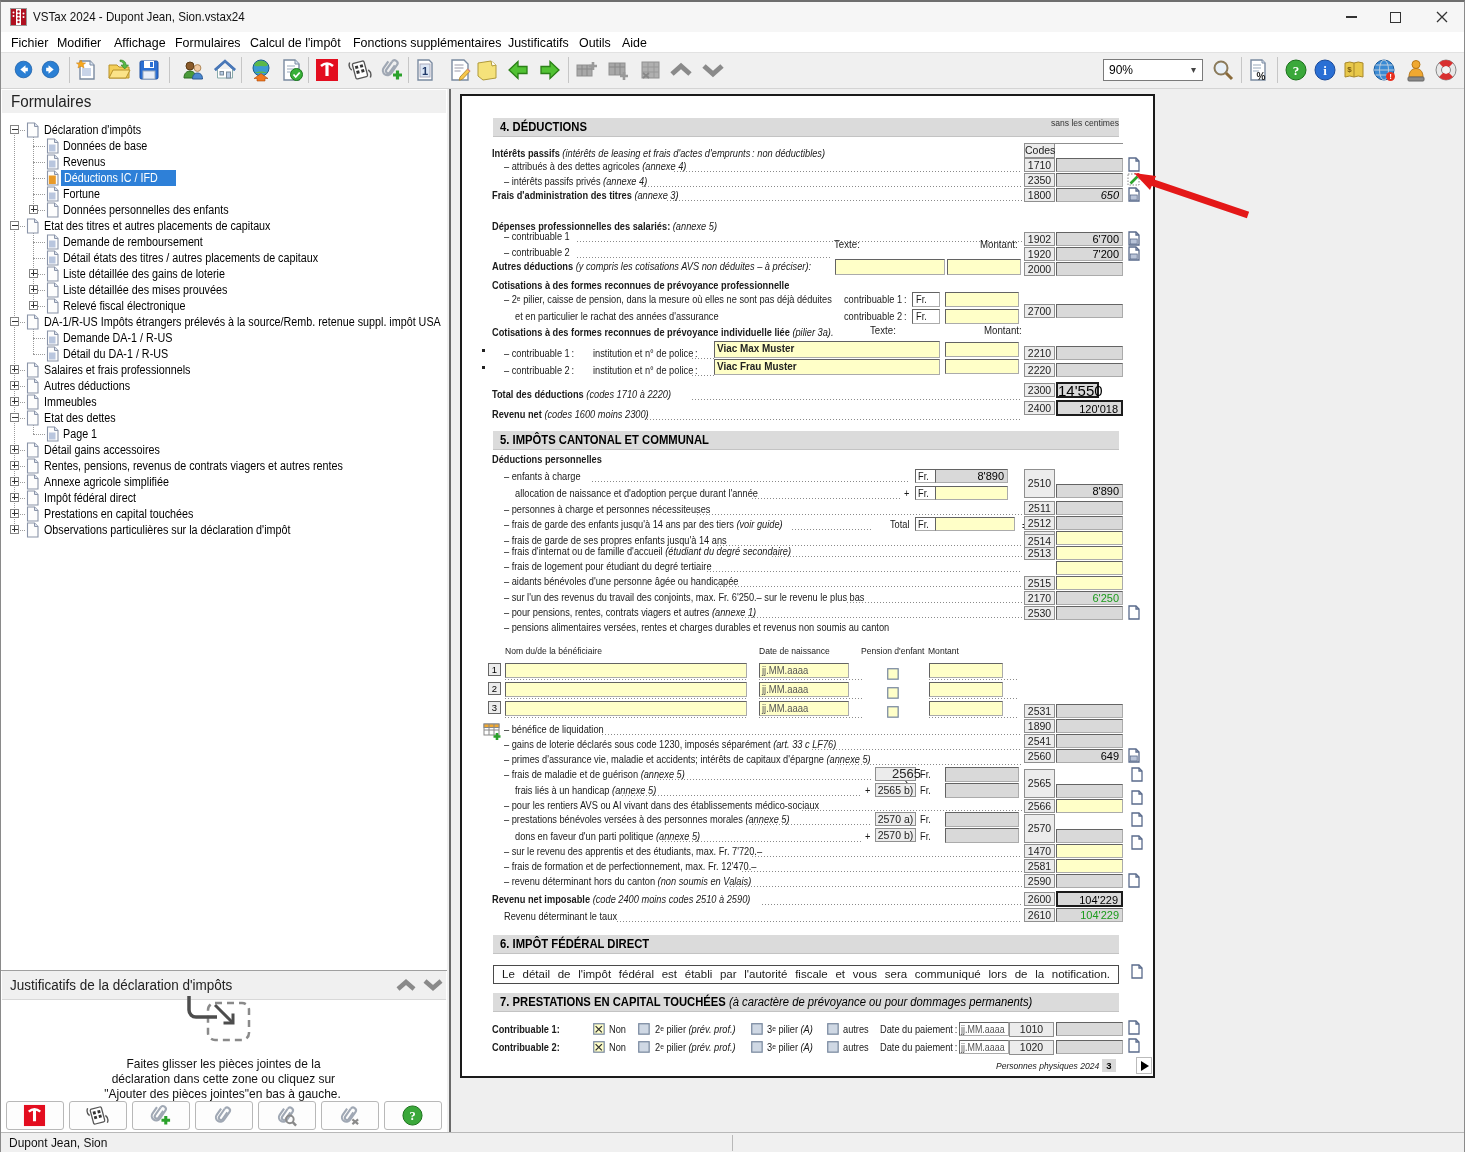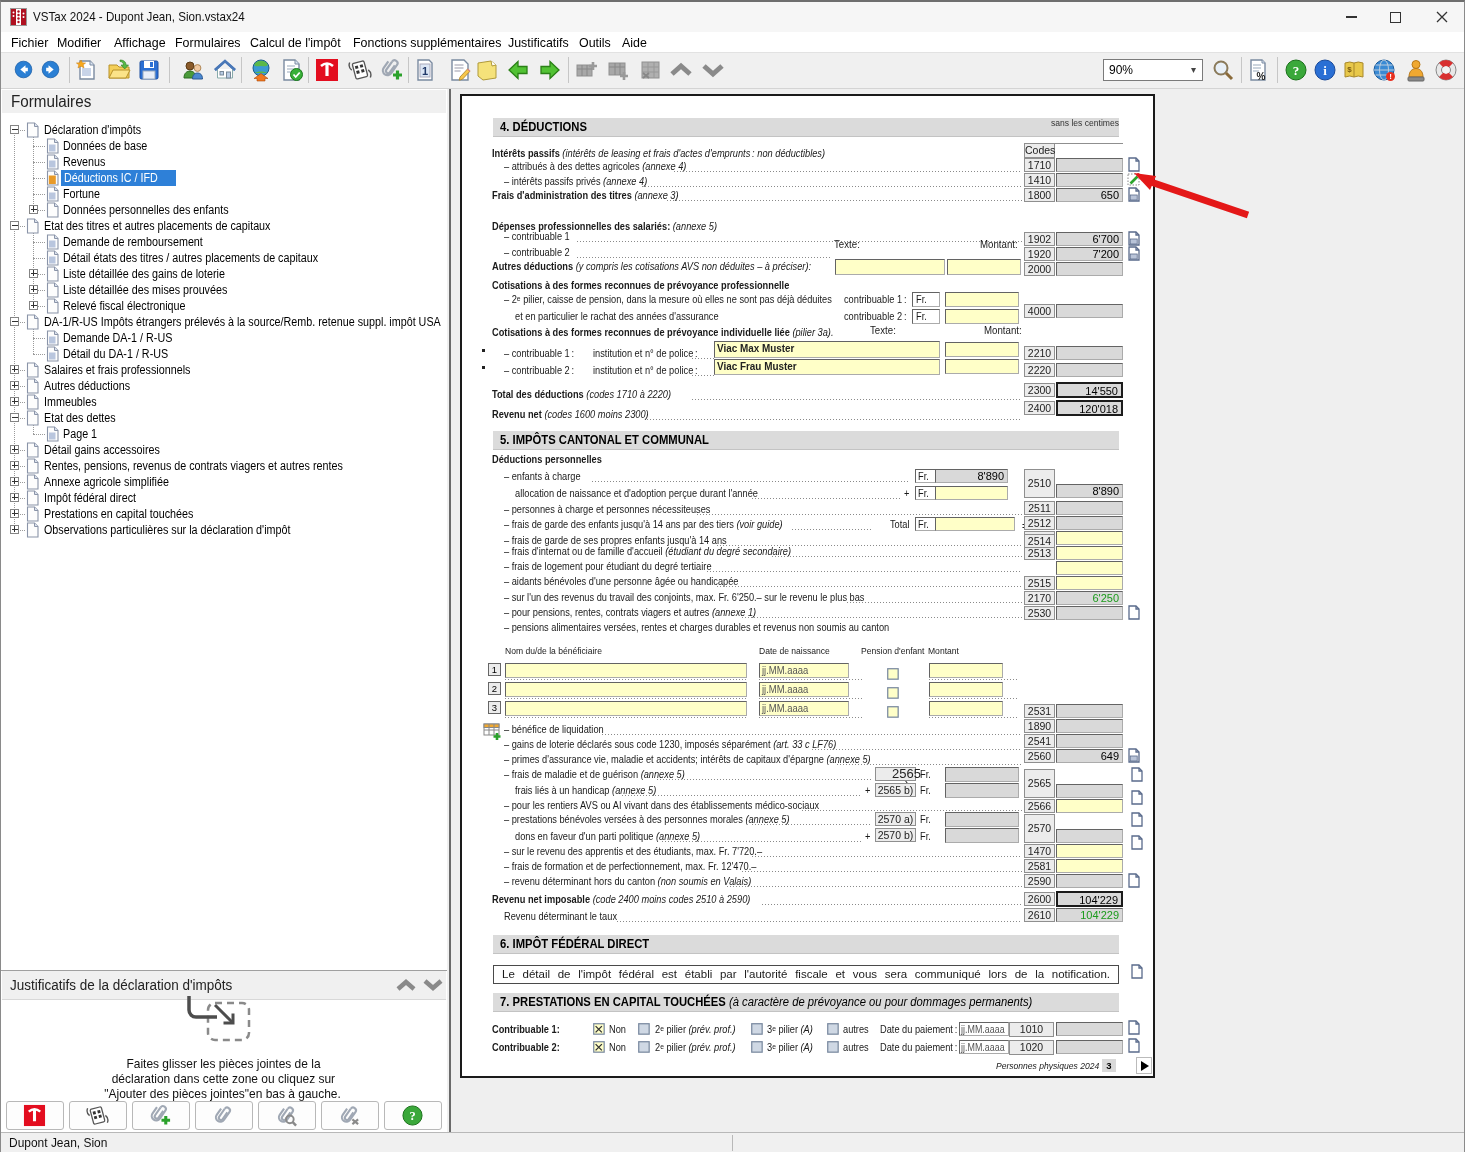--- a/index.html
+++ b/index.html
@@ -505,24 +505,24 @@
 <div style="position:absolute;left:448px;top:87px;width:2px;height:1043px;background:#6a6a6a;"></div>
 <div style="position:absolute;left:450px;top:87px;width:1013px;height:1043px;background:#efefef;"></div>
 <div style="position:absolute;left:459px;top:92px;width:695px;height:984px;background:#fff;border:2px solid #1a1a1a;box-sizing:border-box;overflow:hidden;">
 <div style="position:absolute;left:31px;top:22px;width:626px;height:18px;background:#dbdbdb;border-bottom:1px solid #c3c3c3;"></div>
 <div style="position:absolute;left:38px;top:24px;height:14px;line-height:14px;font-size:12.5px;font-weight:bold;white-space:nowrap;transform:scaleX(0.9);transform-origin:left center;">4. DÉDUCTIONS</div>
 <div style="position:absolute;left:589px;top:20px;height:14px;line-height:14px;font-size:9.5px;font-weight:normal;font-style:normal;color:#333;white-space:nowrap;transform:scaleX(0.9);transform-origin:left center;">sans les centimes</div>
 <div style="position:absolute;left:562px;top:47px;width:31px;height:15px;background:#ececec;border:1px solid #8f8f8f;box-sizing:border-box;font-size:10.5px;line-height:13px;text-align:center;color:#222;">Codes</div>
 <div style="position:absolute;left:562px;top:47px;width:99px;height:0;border-top:1px solid #8f8f8f"></div>
 <div style="position:absolute;left:562px;top:62px;width:31px;height:14px;background:#ececec;border:1px solid #8f8f8f;box-sizing:border-box;font-size:10.5px;line-height:12px;text-align:center;color:#222;">1710</div>
 <div style="position:absolute;left:594px;top:62px;width:67px;height:14px;background:#d9d9d9;border:1px solid;border-color:#636363 #ababab #ababab #636363;box-sizing:border-box;font-size:11px;line-height:12px;text-align:right;padding-right:3px;color:#000;"></div>
-<div style="position:absolute;left:562px;top:77px;width:31px;height:14px;background:#ececec;border:1px solid #8f8f8f;box-sizing:border-box;font-size:10.5px;line-height:12px;text-align:center;color:#222;">1410</div>
+<div style="position:absolute;left:562px;top:77px;width:31px;height:14px;background:#ececec;border:1px solid #8f8f8f;box-sizing:border-box;font-size:10.5px;line-height:12px;text-align:center;color:#222;">2350</div>
 <div style="position:absolute;left:594px;top:77px;width:67px;height:14px;background:#d9d9d9;border:1px solid;border-color:#636363 #ababab #ababab #636363;box-sizing:border-box;font-size:11px;line-height:12px;text-align:right;padding-right:3px;color:#000;"></div>
 <div style="position:absolute;left:562px;top:92px;width:31px;height:14px;background:#ececec;border:1px solid #8f8f8f;box-sizing:border-box;font-size:10.5px;line-height:12px;text-align:center;color:#222;">1800</div>
-<div style="position:absolute;left:594px;top:92px;width:67px;height:14px;background:#d9d9d9;border:1px solid;border-color:#636363 #ababab #ababab #636363;box-sizing:border-box;font-size:11px;line-height:12px;text-align:right;padding-right:3px;color:#000;">650</div>
+<div style="position:absolute;left:594px;top:92px;width:67px;height:14px;background:#d9d9d9;border:1px solid;border-color:#636363 #ababab #ababab #636363;box-sizing:border-box;font-size:11px;line-height:12px;text-align:right;padding-right:3px;color:#000;font-style:italic;">650</div>
 <svg style="position:absolute;left:665px;top:61px" width="13" height="15" viewBox="0 0 13 15">
         <path d="M2 1 h7 l3 3 v10 h-10 z" fill="#fff" stroke="#5a6b8c" stroke-width="1.3"></path>
         <path d="M9 1 v3 h3" fill="none" stroke="#5a6b8c" stroke-width="1.3"></path>
       </svg>
 <svg style="position:absolute;left:665px;top:76px" width="13" height="15" viewBox="0 0 13 15">
         <rect x="1" y="2" width="11" height="11" fill="#fff" stroke="#888" stroke-dasharray="1.5 1.5" stroke-width="1"></rect>
         <path d="M3.5 11.5 L10.5 4.5" stroke="#2ca52c" stroke-width="2.6"></path>
         <circle cx="11.3" cy="2.6" r="1.5" fill="#d22"></circle>
       </svg>
 <svg style="position:absolute;left:665px;top:91px" width="13" height="15" viewBox="0 0 13 15">
@@ -567,21 +567,21 @@
 <div style="position:absolute;left:42px;top:196px;height:14px;line-height:14px;font-size:11px;font-weight:normal;font-style:normal;color:#1a1a1a;white-space:nowrap;transform:scaleX(0.84);transform-origin:left center;">– 2<span style="font-size:8px;vertical-align:2px">e</span> pilier, caisse de pension, dans la mesure où elles ne sont pas déjà déduites</div>
 <div style="position:absolute;left:382px;top:196px;height:14px;line-height:14px;font-size:11px;font-weight:normal;font-style:normal;color:#1a1a1a;white-space:nowrap;transform:scaleX(0.84);transform-origin:left center;">contribuable 1 :</div>
 <div style="position:absolute;left:450px;top:196px;width:28px;height:15px;background:#ffffff;border:1px solid;border-color:#636363 #ababab #ababab #636363;box-sizing:border-box;font-size:11px;line-height:13px;text-align:right;padding-right:3px;color:#000;"></div>
 <div style="position:absolute;left:454px;top:196px;height:14px;line-height:14px;font-size:11px;font-weight:normal;font-style:normal;color:#1a1a1a;white-space:nowrap;transform:scaleX(0.84);transform-origin:left center;">Fr.</div>
 <div style="position:absolute;left:483px;top:196px;width:74px;height:15px;background:#ffffc8;border:1px solid;border-color:#636363 #ababab #ababab #636363;box-sizing:border-box;font-size:11px;line-height:13px;text-align:right;padding-right:3px;color:#000;"></div>
 <div style="position:absolute;left:53px;top:213px;height:14px;line-height:14px;font-size:11px;font-weight:normal;font-style:normal;color:#1a1a1a;white-space:nowrap;transform:scaleX(0.84);transform-origin:left center;">et en particulier le rachat des années d'assurance</div>
 <div style="position:absolute;left:382px;top:213px;height:14px;line-height:14px;font-size:11px;font-weight:normal;font-style:normal;color:#1a1a1a;white-space:nowrap;transform:scaleX(0.84);transform-origin:left center;">contribuable 2 :</div>
 <div style="position:absolute;left:450px;top:213px;width:28px;height:15px;background:#ffffff;border:1px solid;border-color:#636363 #ababab #ababab #636363;box-sizing:border-box;font-size:11px;line-height:13px;text-align:right;padding-right:3px;color:#000;"></div>
 <div style="position:absolute;left:454px;top:213px;height:14px;line-height:14px;font-size:11px;font-weight:normal;font-style:normal;color:#1a1a1a;white-space:nowrap;transform:scaleX(0.84);transform-origin:left center;">Fr.</div>
 <div style="position:absolute;left:483px;top:213px;width:74px;height:15px;background:#ffffc8;border:1px solid;border-color:#636363 #ababab #ababab #636363;box-sizing:border-box;font-size:11px;line-height:13px;text-align:right;padding-right:3px;color:#000;"></div>
-<div style="position:absolute;left:562px;top:208px;width:31px;height:14px;background:#ececec;border:1px solid #8f8f8f;box-sizing:border-box;font-size:10.5px;line-height:12px;text-align:center;color:#222;">4000</div>
+<div style="position:absolute;left:562px;top:208px;width:31px;height:14px;background:#ececec;border:1px solid #8f8f8f;box-sizing:border-box;font-size:10.5px;line-height:12px;text-align:center;color:#222;">2700</div>
 <div style="position:absolute;left:594px;top:208px;width:67px;height:14px;background:#d9d9d9;border:1px solid;border-color:#636363 #ababab #ababab #636363;box-sizing:border-box;font-size:11px;line-height:12px;text-align:right;padding-right:3px;color:#000;"></div>
 <div style="position:absolute;left:30px;top:229px;height:14px;line-height:14px;font-size:11px;font-weight:normal;font-style:normal;color:#1a1a1a;white-space:nowrap;transform:scaleX(0.84);transform-origin:left center;"><b>Cotisations à des formes reconnues de prévoyance individuelle liée</b> <span style="font-weight:normal;font-style:italic">(pilier 3a).</span></div>
 <div style="position:absolute;left:408px;top:227px;height:14px;line-height:14px;font-size:11px;font-weight:normal;font-style:normal;color:#1a1a1a;white-space:nowrap;transform:scaleX(0.88);transform-origin:left center;">Texte:</div>
 <div style="position:absolute;left:522px;top:227px;height:14px;line-height:14px;font-size:11px;font-weight:normal;font-style:normal;color:#1a1a1a;white-space:nowrap;transform:scaleX(0.88);transform-origin:left center;">Montant:</div>
 <div style="position:absolute;left:42px;top:250px;height:14px;line-height:14px;font-size:11px;font-weight:normal;font-style:normal;color:#1a1a1a;white-space:nowrap;transform:scaleX(0.84);transform-origin:left center;">– contribuable 1 :</div>
 <div style="position:absolute;left:131px;top:250px;height:14px;line-height:14px;font-size:11px;font-weight:normal;font-style:normal;color:#1a1a1a;white-space:nowrap;transform:scaleX(0.84);transform-origin:left center;">institution et n° de police :</div>
 <div style="position:absolute;left:230px;top:262px;width:22px;height:1px;background:repeating-linear-gradient(to right,#8a8a8a 0 1px,transparent 1px 3px);"></div>
 <div style="position:absolute;left:252px;top:245px;width:226px;height:17px;background:#ffffc8;border:1px solid;border-color:#636363 #ababab #ababab #636363;box-sizing:border-box;font-size:11px;line-height:15px;text-align:right;padding-right:3px;color:#000;"></div>
 <div style="position:absolute;left:483px;top:246px;width:74px;height:15px;background:#ffffc8;border:1px solid;border-color:#636363 #ababab #ababab #636363;box-sizing:border-box;font-size:11px;line-height:13px;text-align:right;padding-right:3px;color:#000;"></div>
 <div style="position:absolute;left:255px;top:246px;font-size:11px;font-weight:bold;color:#222;transform:scaleX(0.9);transform-origin:left center;">Viac Max Muster</div>
@@ -593,21 +593,21 @@
 <div style="position:absolute;left:252px;top:263px;width:226px;height:16px;background:#ffffc8;border:1px solid;border-color:#636363 #ababab #ababab #636363;box-sizing:border-box;font-size:11px;line-height:14px;text-align:right;padding-right:3px;color:#000;"></div>
 <div style="position:absolute;left:483px;top:263px;width:74px;height:15px;background:#ffffc8;border:1px solid;border-color:#636363 #ababab #ababab #636363;box-sizing:border-box;font-size:11px;line-height:13px;text-align:right;padding-right:3px;color:#000;"></div>
 <div style="position:absolute;left:255px;top:264px;font-size:11px;font-weight:bold;color:#222;transform:scaleX(0.9);transform-origin:left center;">Viac Frau Muster</div>
 <div style="position:absolute;left:562px;top:267px;width:31px;height:14px;background:#ececec;border:1px solid #8f8f8f;box-sizing:border-box;font-size:10.5px;line-height:12px;text-align:center;color:#222;">2220</div>
 <div style="position:absolute;left:594px;top:267px;width:67px;height:14px;background:#d9d9d9;border:1px solid;border-color:#636363 #ababab #ababab #636363;box-sizing:border-box;font-size:11px;line-height:12px;text-align:right;padding-right:3px;color:#000;"></div>
 <div style="position:absolute;left:20px;top:253px;width:3px;height:3px;background:#222"></div>
 <div style="position:absolute;left:20px;top:270px;width:3px;height:3px;background:#222"></div>
 <div style="position:absolute;left:30px;top:291px;height:14px;line-height:14px;font-size:11px;font-weight:normal;font-style:normal;color:#1a1a1a;white-space:nowrap;transform:scaleX(0.84);transform-origin:left center;"><b>Total des déductions</b> <span style="font-weight:normal;font-style:italic">(codes 1710 à 2220)</span></div>
 <div style="position:absolute;left:230px;top:303px;width:330px;height:1px;background:repeating-linear-gradient(to right,#8a8a8a 0 1px,transparent 1px 3px);"></div>
 <div style="position:absolute;left:562px;top:287px;width:31px;height:14px;background:#ececec;border:1px solid #8f8f8f;box-sizing:border-box;font-size:10.5px;line-height:12px;text-align:center;color:#222;">2300</div>
-<div style="position:absolute;left:594px;top:286px;width:67px;height:16px;background:#d9d9d9;border:2px solid #1c1c1c;box-sizing:border-box;font-size:11px;line-height:14px;text-align:right;padding-right:3px;color:#000;">14'550</div>
+<div style="position:absolute;left:594px;top:286px;width:43px;height:16px;background:#d9d9d9;border:2px solid #1c1c1c;box-sizing:border-box;font-size:15px;line-height:14px;text-align:right;padding-right:3px;color:#000;">14'550</div>
 <div style="position:absolute;left:30px;top:311px;height:14px;line-height:14px;font-size:11px;font-weight:normal;font-style:normal;color:#1a1a1a;white-space:nowrap;transform:scaleX(0.84);transform-origin:left center;"><b>Revenu net</b> <span style="font-weight:normal;font-style:italic">(codes 1600 moins 2300)</span></div>
 <div style="position:absolute;left:185px;top:323px;width:375px;height:1px;background:repeating-linear-gradient(to right,#8a8a8a 0 1px,transparent 1px 3px);"></div>
 <div style="position:absolute;left:562px;top:305px;width:31px;height:14px;background:#ececec;border:1px solid #8f8f8f;box-sizing:border-box;font-size:10.5px;line-height:12px;text-align:center;color:#222;">2400</div>
 <div style="position:absolute;left:594px;top:304px;width:67px;height:16px;background:#d9d9d9;border:2px solid #1c1c1c;box-sizing:border-box;font-size:11px;line-height:14px;text-align:right;padding-right:3px;color:#000;">120'018</div>
 <div style="position:absolute;left:31px;top:335px;width:626px;height:18px;background:#dbdbdb;border-bottom:1px solid #c3c3c3;"></div>
 <div style="position:absolute;left:38px;top:337px;height:14px;line-height:14px;font-size:12.5px;font-weight:bold;white-space:nowrap;transform:scaleX(0.9);transform-origin:left center;">5. IMPÔTS CANTONAL ET COMMUNAL</div>
 <div style="position:absolute;left:30px;top:356px;height:14px;line-height:14px;font-size:11px;font-weight:normal;font-style:normal;color:#1a1a1a;white-space:nowrap;transform:scaleX(0.84);transform-origin:left center;"><b>Déductions personnelles</b></div>
 <div style="position:absolute;left:42px;top:373px;height:14px;line-height:14px;font-size:11px;font-weight:normal;font-style:normal;color:#1a1a1a;white-space:nowrap;transform:scaleX(0.84);transform-origin:left center;">– enfants à charge</div>
 <div style="position:absolute;left:130px;top:385px;width:318px;height:1px;background:repeating-linear-gradient(to right,#8a8a8a 0 1px,transparent 1px 3px);"></div>
 <div style="position:absolute;left:453px;top:373px;width:21px;height:14px;background:#ffffff;border:1px solid;border-color:#636363 #ababab #ababab #636363;box-sizing:border-box;font-size:11px;line-height:12px;text-align:right;padding-right:3px;color:#000;"></div>

